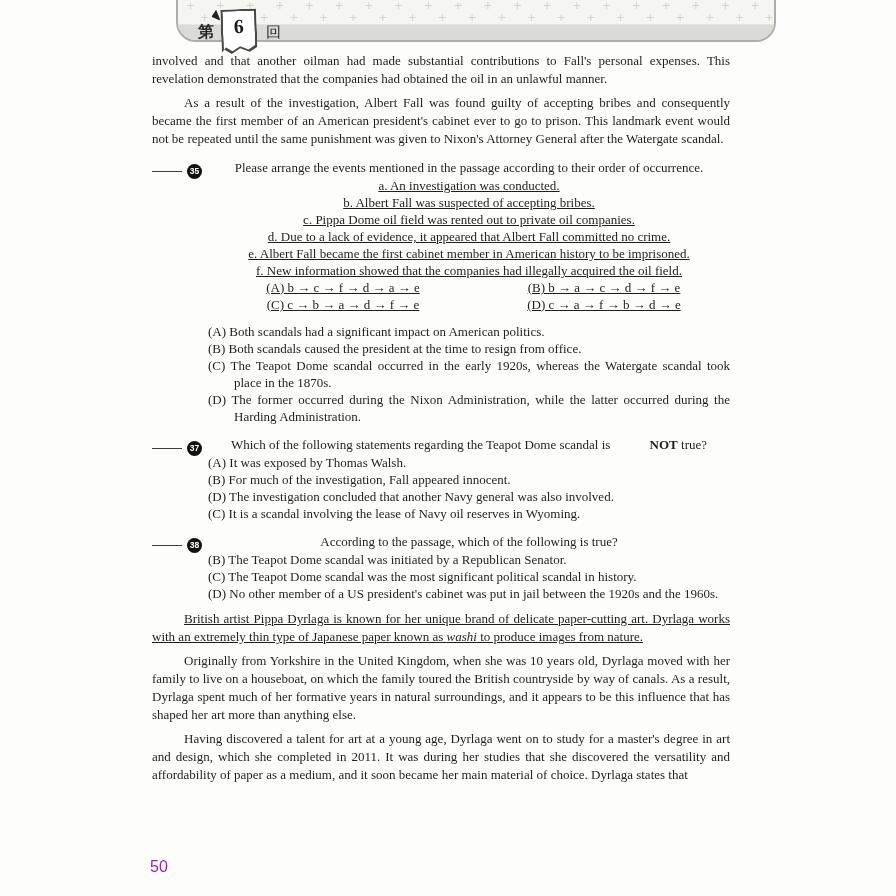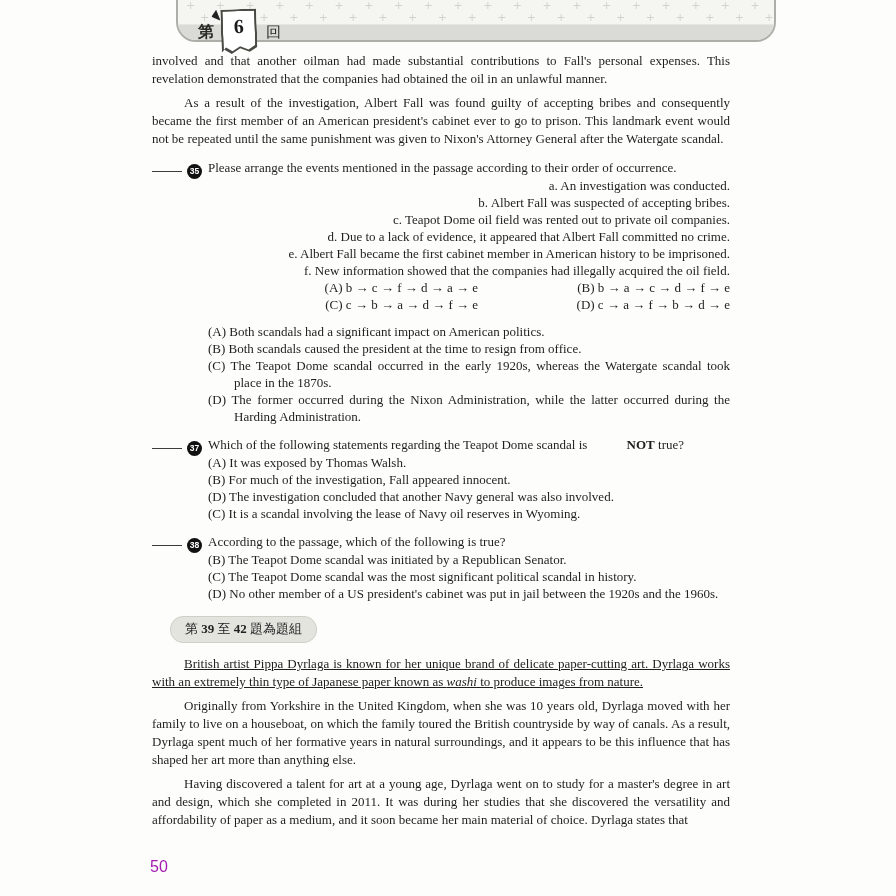--- a/index.html
+++ b/index.html
@@ -27,29 +27,29 @@
             font-size:20px;font-weight:bold;color:#1b1b1b;line-height:1;}
   .slip-arrow{position:absolute;left:-9px;top:0px;width:9px;height:11px;background:#222;
               clip-path:polygon(55% 0,100% 100%,0 62%);}
 
   
   .content{position:absolute;left:152px;top:52px;width:578px;font-size:13px;line-height:18px;}
   .para{text-align:justify;margin:0 0 6px 0;}
   .para.indent{text-indent:32px;}
 
   .question{margin-top:10px;line-height:17px;}
-  .q-head{display:flex;align-items:baseline;}
+  .q-head{display:flex;align-items:baseline;text-align:center;}
   .q-blank{flex:0 0 30px;border-bottom:1px solid #3c3c3c;height:13px;margin-right:5px;}
   .q-circle{flex:0 0 15px;width:15px;height:15px;border-radius:50%;background:#111;color:#fff;
             font-family:"Liberation Sans",sans-serif;font-size:8.5px;font-weight:bold;
             display:inline-flex;align-items:center;justify-content:center;margin-right:6px;
             position:relative;top:2px;}
   .q-stem{flex:1;}
   .q-body{margin-left:56px;}
-  .q-item{text-align:right;}
+  .q-item{text-align:center;text-decoration:underline;}
   .choice{padding-left:26px;text-indent:-26px;text-align:justify;}
   .choice-grid{display:grid;grid-template-columns:270px 1fr;}
   .bold{font-weight:bold;margin-left:36px;}
   .italic{font-style:italic;}
 
   .section-pill{display:inline-block;margin:14px 0 4px 18px;background:#e4e4df;border:1px solid #cfcfc8;
                 border-radius:13px;padding:3px 14px 4px 14px;font-size:13px;color:#222;}
   .section-pill .num{font-weight:bold;}
 
   .page-number{position:absolute;left:150px;top:858px;font-family:"Liberation Sans",sans-serif;
@@ -87,21 +87,21 @@
 
     <div class="question">
       <div class="q-head">
         <span class="q-blank"></span>
         <span class="q-circle">35</span>
         <span class="q-stem">Please arrange the events mentioned in the passage according to their order of occurrence.</span>
       </div>
       <div class="q-body">
         <div class="q-item">a. An investigation was conducted.</div>
         <div class="q-item">b. Albert Fall was suspected of accepting bribes.</div>
-        <div class="q-item">c. Teapot Dome oil field was rented out to private oil companies.</div>
+        <div class="q-item">c. Pippa Dome oil field was rented out to private oil companies.</div>
         <div class="q-item">d. Due to a lack of evidence, it appeared that Albert Fall committed no crime.</div>
         <div class="q-item">e. Albert Fall became the first cabinet member in American history to be imprisoned.</div>
         <div class="q-item">f. New information showed that the companies had illegally acquired the oil field.</div>
         <div class="choice-grid">
           <div class="q-item">(A) b → c → f → d → a → e</div>
           <div class="q-item">(B) b → a → c → d → f → e</div>
           <div class="q-item">(C) c → b → a → d → f → e</div>
           <div class="q-item">(D) c → a → f → b → d → e</div>
         </div>
       </div>
@@ -136,23 +136,20 @@
         <span class="q-circle">38</span>
         <span class="q-stem">According to the passage, which of the following is true?</span>
       </div>
       <div class="q-body">
         <div class="choice">(B) The Teapot Dome scandal was initiated by a Republican Senator.</div>
         <div class="choice">(C) The Teapot Dome scandal was the most significant political scandal in history.</div>
         <div class="choice">(D) No other member of a US president's cabinet was put in jail between the 1920s and the 1960s.</div>
       </div>
     </div>
 
-    <div>
-      <span class="section-pill"><span>第 </span><span class="num">39</span><span> 至 </span><span class="num">42</span><span> 題為題組</span></span>
-    </div>
 
     <p class="para indent" style="margin-top:8px;text-decoration:underline;"><span>British artist Pippa Dyrlaga is known for her unique brand of delicate paper-cutting art. Dyrlaga works with an extremely thin type of Japanese paper known as </span><span class="italic">washi</span><span> to produce images from nature.</span></p>
     <p class="para indent">Originally from Yorkshire in the United Kingdom, when she was 10 years old, Dyrlaga moved with her family to live on a houseboat, on which the family toured the British countryside by way of canals. As a result, Dyrlaga spent much of her formative years in natural surroundings, and it appears to be this influence that has shaped her art more than anything else.</p>
     <p class="para indent">Having discovered a talent for art at a young age, Dyrlaga went on to study for a master's degree in art and design, which she completed in 2011. It was during her studies that she discovered the versatility and affordability of paper as a medium, and it soon became her main material of choice. Dyrlaga states that</p>
 
   </div>
 
   <div class="page-number">50</div>
 </div>
 

